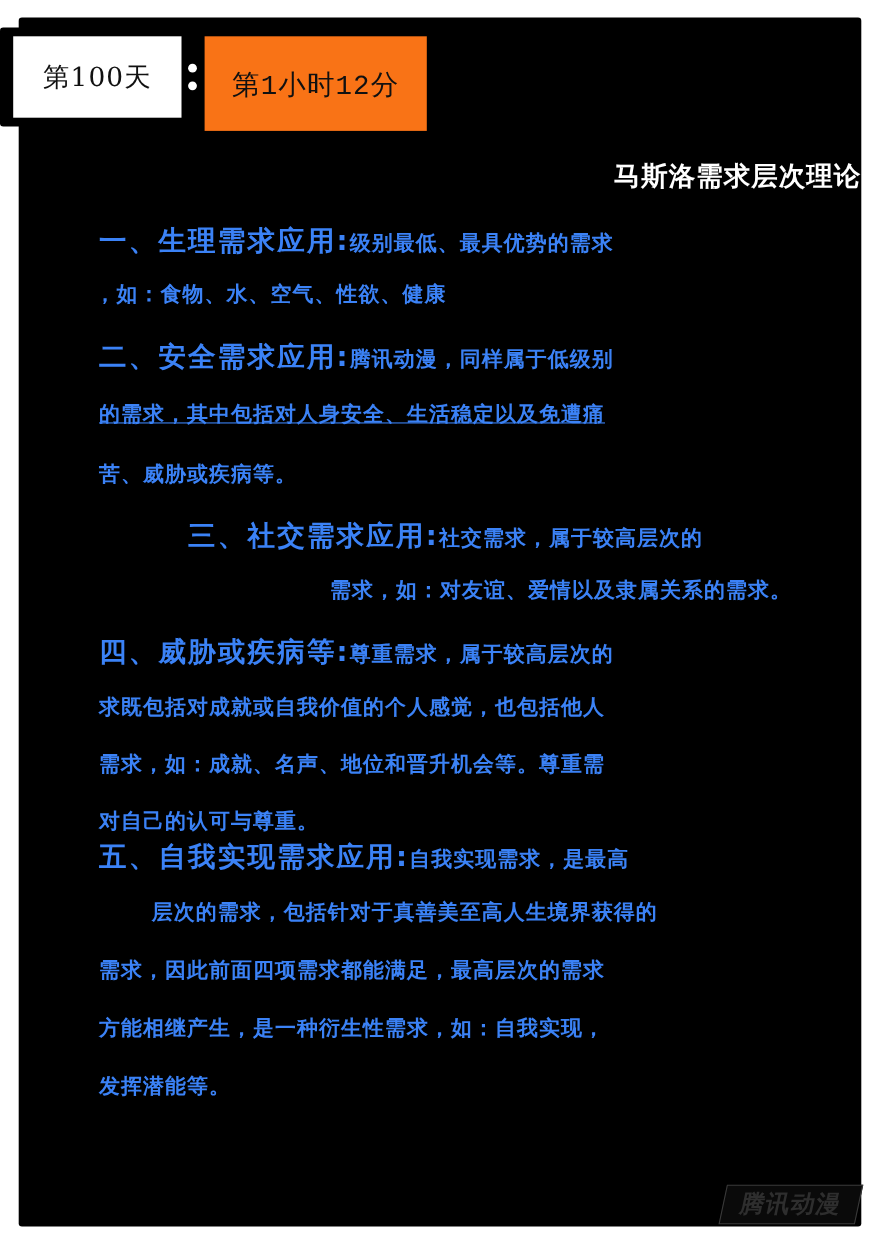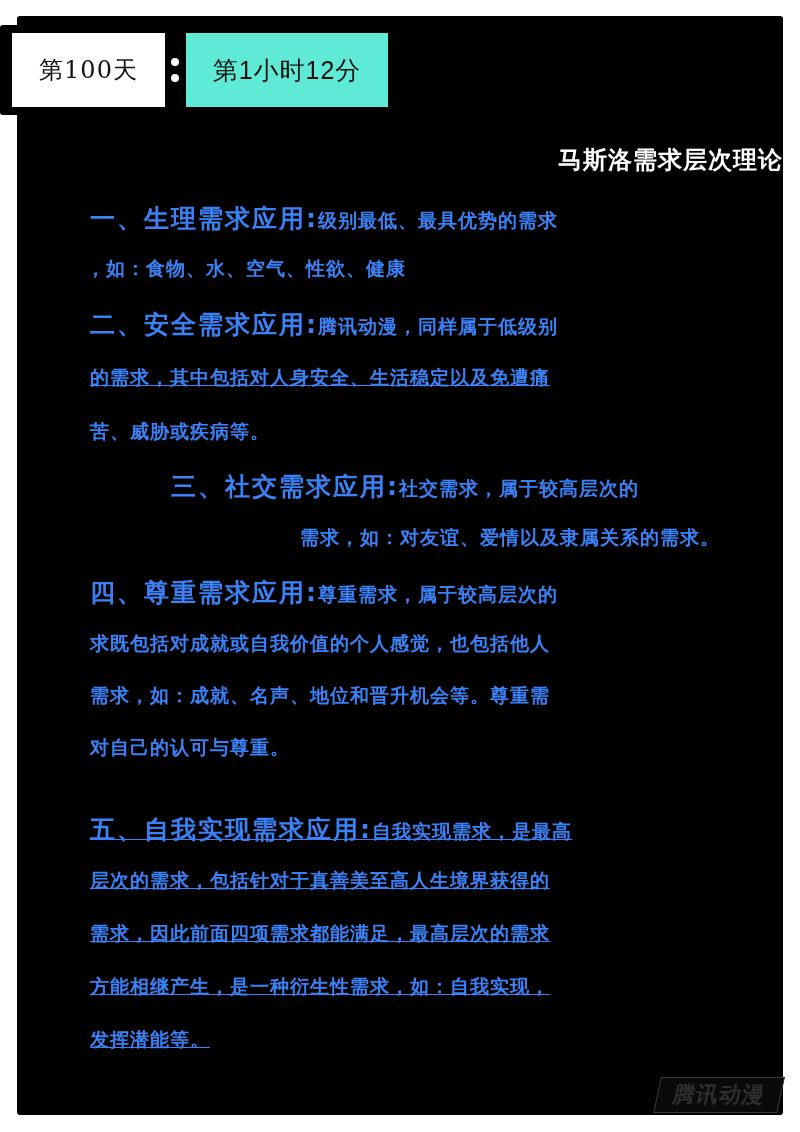--- a/index.html
+++ b/index.html
@@ -62,27 +62,27 @@
     border-radius: 50%;
     background: #ffffff;
   }
   .colon span.d1 { top: 0px; }
   .colon span.d2 { top: 16px; }
   .time-box {
     position: absolute;
     left: 186px;
     top: 33px;
     width: 202px;
-    height: 74px;
-    background: #5eead4;
+    height: 86px;
+    background: #f97316;
     display: flex;
     align-items: center;
     justify-content: center;
     color: #111111;
-    font-family: Liberation Sans, sans-serif;
+    font-family: Liberation Mono, monospace;
     font-size: 25px;
     letter-spacing: 1px;
   }
   .title {
     position: absolute;
     left: 17px;
     width: 766px;
     top: 144px;
     text-align: right;
     color: #ffffff;
@@ -154,27 +154,27 @@
   <span class="line" style="height:54px;line-height:40px;text-decoration:underline;">的需求，其中包括对人身安全、生活稳定以及免遭痛</span>
   <span class="line" style="line-height:40px;">苦、威胁或疾病等。</span>
 </div>
 
 <div class="section" style="top:467px;">
   <span class="line" style="height:50px;line-height:40px;text-align:center;"><span class="head">三、社交需求应用:</span><span>社交需求，属于较高层次的</span></span>
   <span class="line" style="line-height:40px;text-align:right;">需求，如：对友谊、爱情以及隶属关系的需求。</span>
 </div>
 
 <div class="section" style="top:573px;">
-  <span class="line" style="height:50px;line-height:40px;"><span class="head">四、尊重需求应用:</span><span>尊重需求，属于较高层次的</span></span>
+  <span class="line" style="height:50px;line-height:40px;"><span class="head">四、威胁或疾病等:</span><span>尊重需求，属于较高层次的</span></span>
   <span class="line" style="height:52px;line-height:40px;">求既包括对成就或自我价值的个人感觉，也包括他人</span>
   <span class="line" style="height:52px;line-height:40px;">需求，如：成就、名声、地位和晋升机会等。尊重需</span>
   <span class="line" style="line-height:40px;">对自己的认可与尊重。</span>
 </div>
 
-<div class="section" style="top:810px;text-decoration:underline;">
+<div class="section" style="top:759px;">
   <span class="line" style="height:50px;line-height:40px;"><span class="head">五、自我实现需求应用:</span><span>自我实现需求，是最高</span></span>
-  <span class="line" style="height:53px;line-height:40px;">层次的需求，包括针对于真善美至高人生境界获得的</span>
+  <span class="line" style="height:53px;line-height:40px;margin-left:48px;">层次的需求，包括针对于真善美至高人生境界获得的</span>
   <span class="line" style="height:53px;line-height:40px;">需求，因此前面四项需求都能满足，最高层次的需求</span>
   <span class="line" style="height:53px;line-height:40px;">方能相继产生，是一种衍生性需求，如：自我实现，</span>
   <span class="line" style="line-height:40px;">发挥潜能等。</span>
 </div>
 
 <div class="watermark">腾讯动漫</div>
 
 </body></html>

